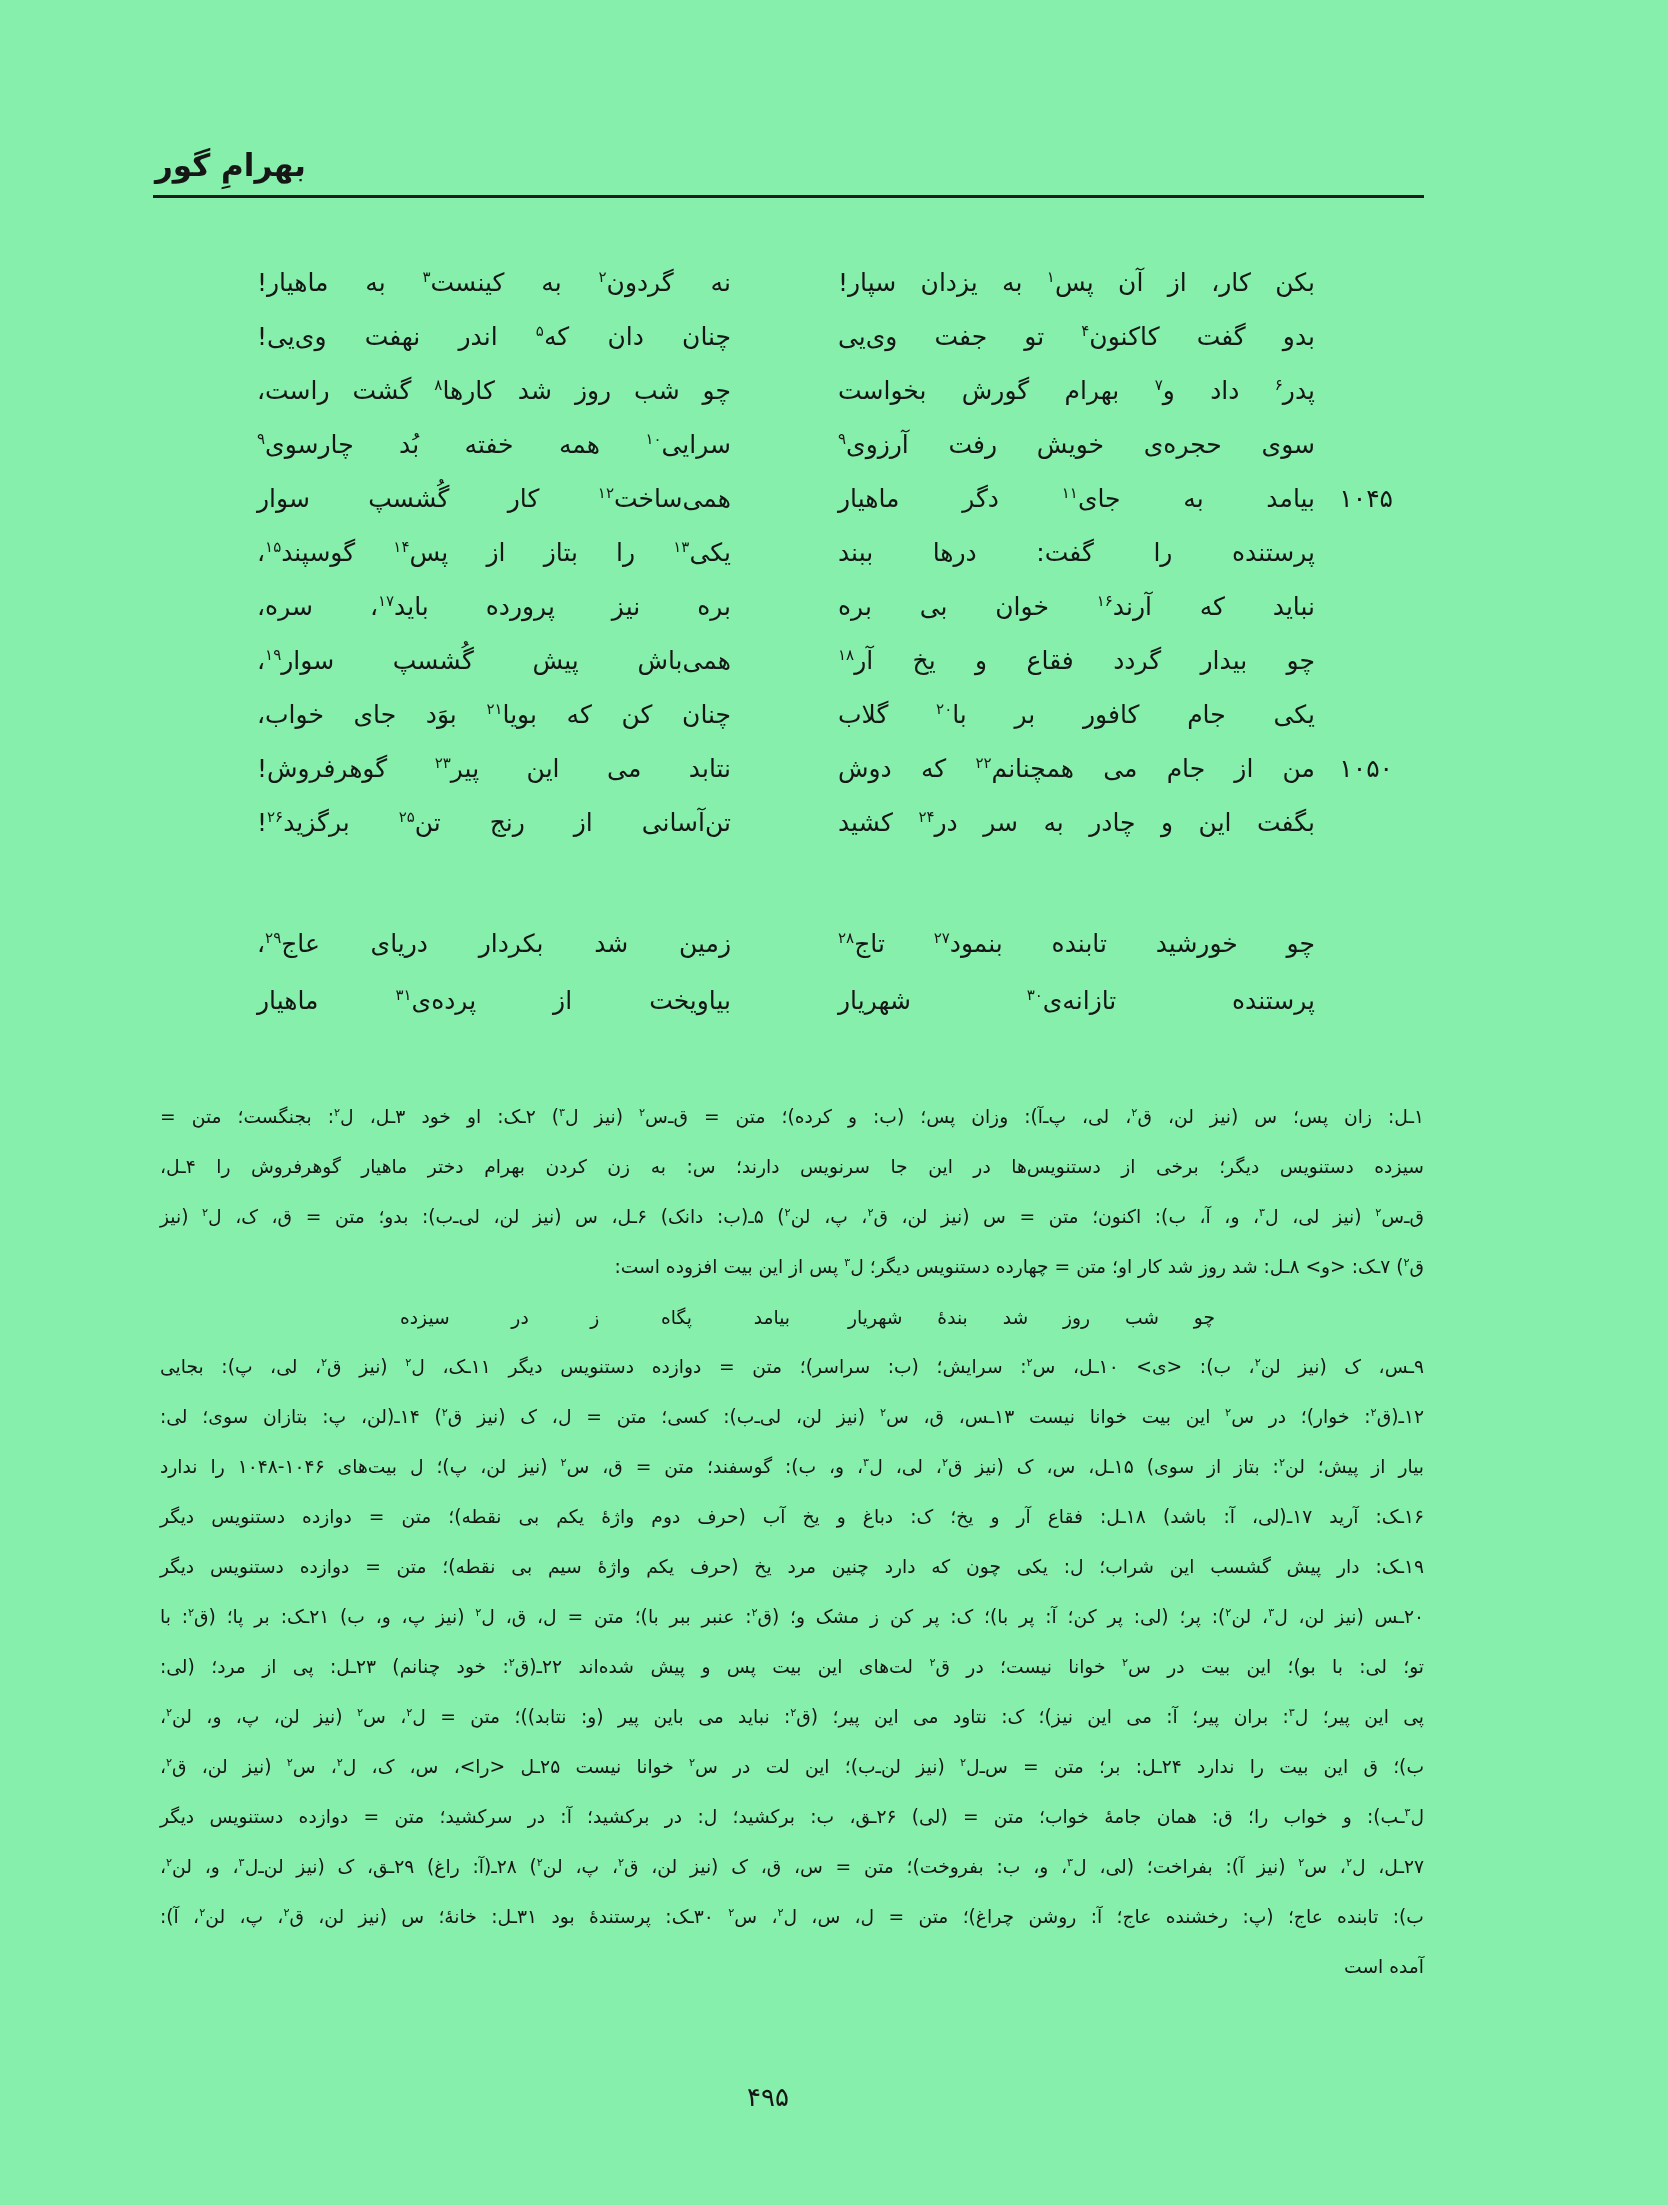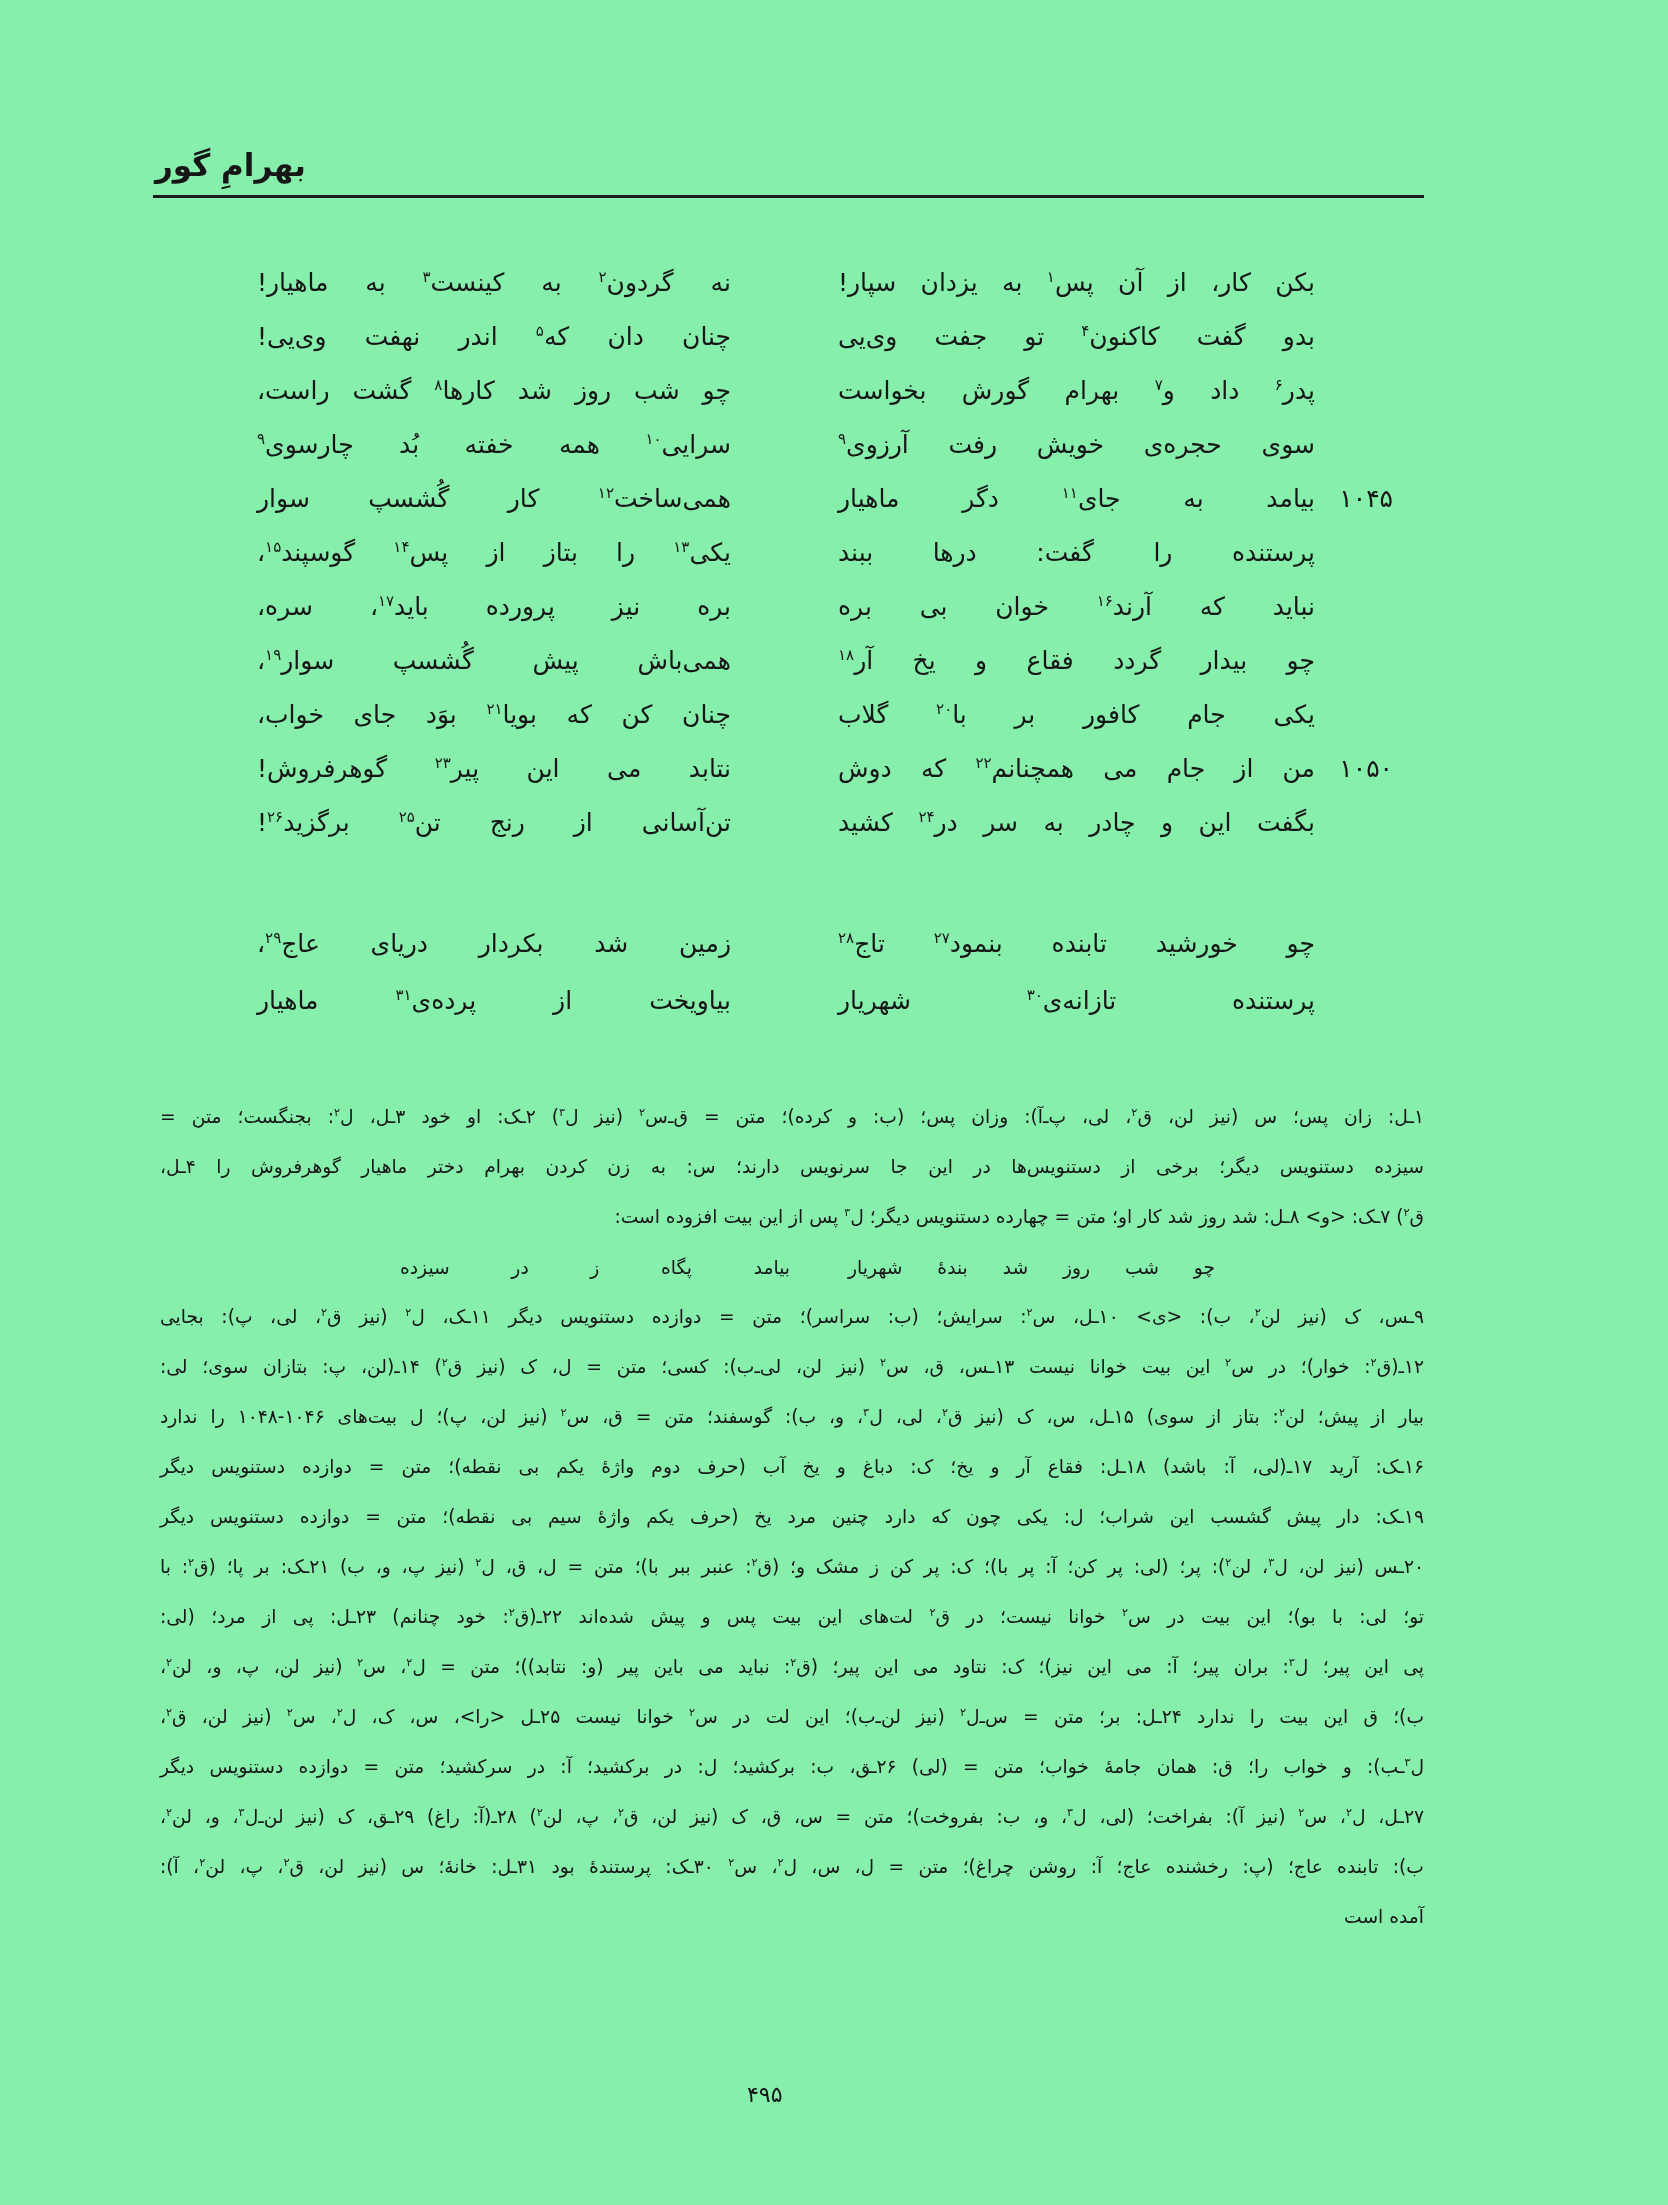--- a/index.html
+++ b/index.html
@@ -41,21 +41,21 @@
     height:50px; display:flex; direction:rtl; align-items:center;
     justify-content:center; gap:58px; transform:translateX(19px);
   }
   .app-verse .vh {
     font-size:18.7px; white-space:nowrap; direction:rtl;
     text-align:justify; text-align-last:justify;
   }
   .app-verse .vh.r { width:367px; flex:none; }
   .app-verse .vh.l { width:390px; flex:none; }
 
-  .pagenum { position:absolute; left:747px; top:2082px; font-size:22px; letter-spacing:2.7px; }
+  .pagenum { position:absolute; left:747px; top:2082px; font-size:26px; letter-spacing:2.7px; }
 </style>
 </head>
 <body>
 
 <div class="page">
 
   <div class="title">بهرامِ گور</div>
   <div class="rule"></div>
 
   <div class="poem poem1">
@@ -155,20 +155,21 @@
       </div>
     </div>
 
   <div class="apparatus">
     <div class="app-part1">
 
         <div class="app-line">۱ـل: زان پس؛ س (نیز لن، ق<sup>۲</sup>، لی، پ‌ـ‌آ): وزان پس؛ (ب: و کرده)؛ متن = ق‌ـ‌س<sup>۲</sup> (نیز ل<sup>۳</sup>) ۲ـک: او خود ۳ـل، ل<sup>۲</sup>: بجنگست؛ متن =</div>
 
         <div class="app-line">سیزده دستنویس دیگر؛ برخی از دستنویس‌ها در این جا سرنویس دارند؛ س: به زن کردن بهرام دختر ماهیار گوهرفروش را ۴ـل،</div>
 
+        <div class="app-line">ق‌ـ‌س<sup>۲</sup> (نیز لی، ل<sup>۳</sup>، و، آ، ب): اکنون؛ متن = س (نیز لن، ق<sup>۲</sup>، پ، لن<sup>۲</sup>) ۵ـ(ب: دانک) ۶ـل، س (نیز لن، لی‌ـ‌ب): بدو؛ متن = ق، ک، ل<sup>۲</sup> (نیز</div>
 
         <div class="app-line">ق<sup>۲</sup>) ۷ـک: &lt;و&gt; ۸ـل: شد روز شد کار او؛ متن = چهارده دستنویس دیگر؛ ل<sup>۳</sup> پس از این بیت افزوده است:</div>
       </div>
     <div class="app-verse">
       <div class="vh r">چو شب روز شد بندهٔ شهریار</div>
       <div class="vh l">بیامد پگاه ز در سیزده</div>
     </div>
     <div class="app-part2">
 
         <div class="app-line">۹ـس، ک (نیز لن<sup>۲</sup>، ب): &lt;ی&gt; ۱۰ـل، س<sup>۲</sup>: سرایش؛ (ب: سراسر)؛ متن = دوازده دستنویس دیگر ۱۱ـک، ل<sup>۲</sup> (نیز ق<sup>۲</sup>، لی، پ): بجایی</div>

